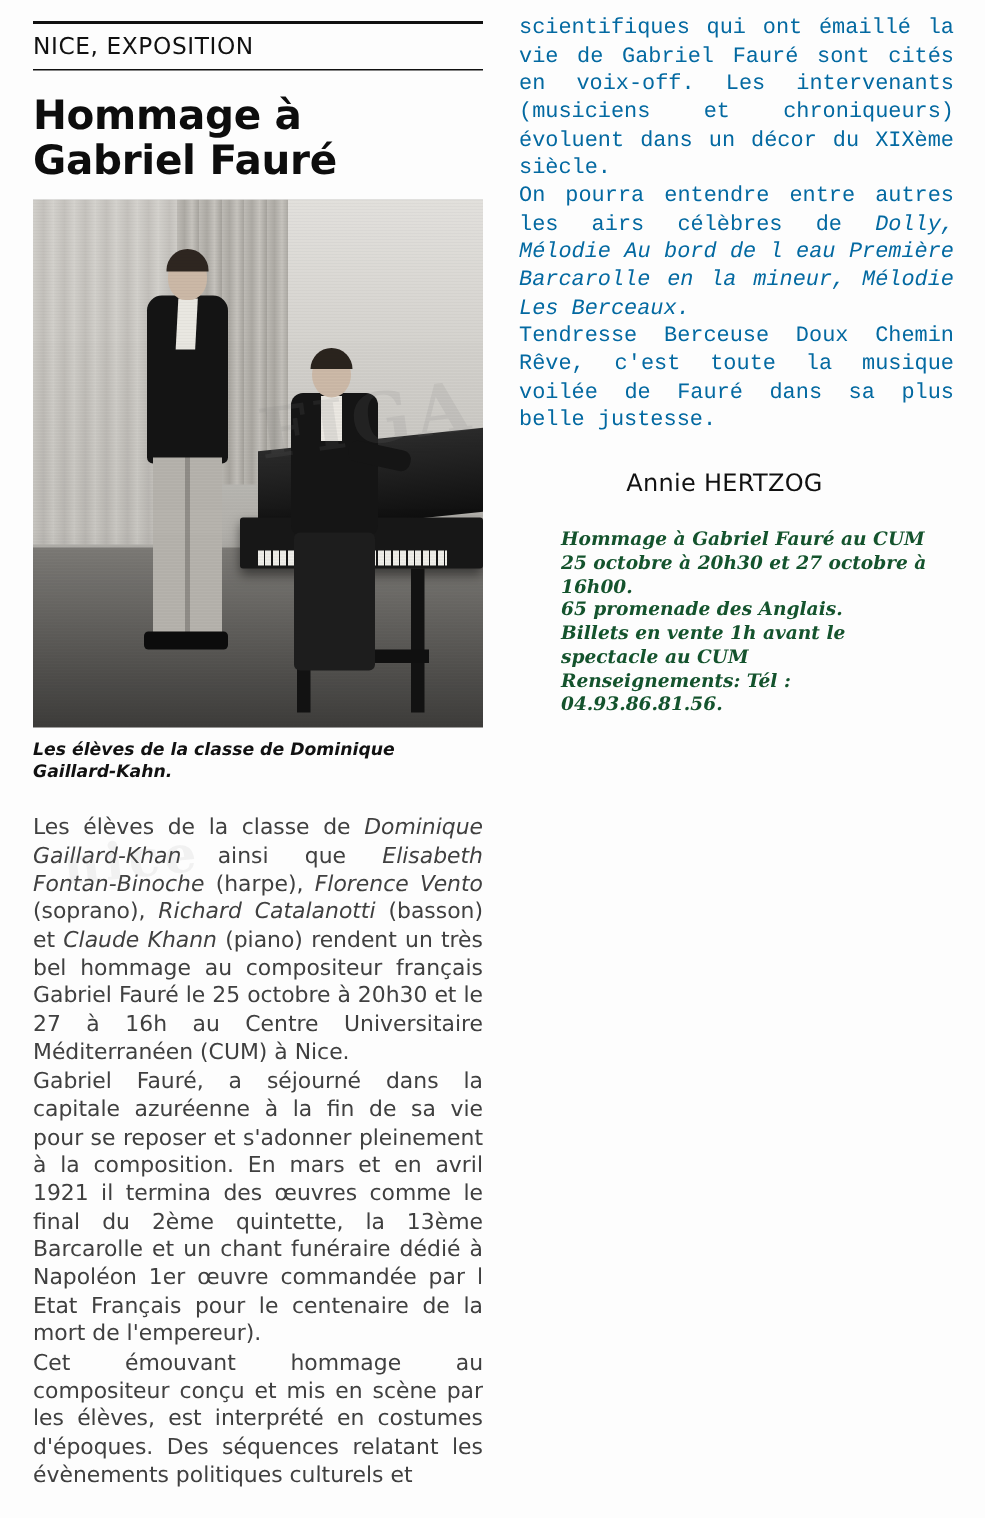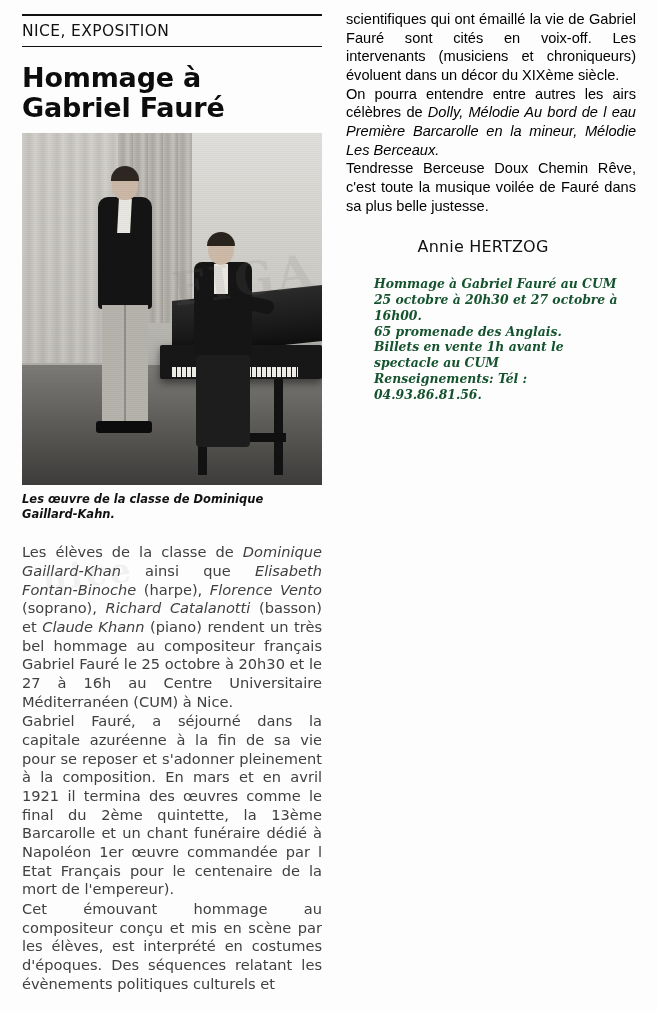--- a/index.html
+++ b/index.html
@@ -201,25 +201,25 @@
   .body-left p + p { margin-top: 1px; }
   em.it { font-style: italic; }
   
   .col-right {
     position: absolute;
     left: 346px;
     top: 10px;
     width: 290px;
   }
   .body-right {
-    font-family: Liberation Sans, sans-serif;
+    font-family: Liberation Mono, monospace;
     font-size: 14.6px;
     line-height: 1.28;
     text-align: justify;
-    color: #000000;
+    color: #0369a1;
   }
   .body-right p { margin: 0; }
   .byline {
     text-align: center;
     font-family: "DejaVu Sans", sans-serif;
     font-weight: normal;
     font-size: 16px;
     margin-top: 22px;
     margin-right: 16px;
     letter-spacing: 0.2px;
@@ -312,21 +312,21 @@
           <div class="legs"></div>
           <div class="head"></div>
           <div class="hair"></div>
         </div>
 
         <div class="watermark">FIGA</div>
         <div class="ph-grain"></div>
       </div>
     </div>
 
-    <div class="photo-caption">Les œuvre de la classe de Dominique Gaillard-Kahn.</div>
+    <div class="photo-caption">Les élèves de la classe de Dominique Gaillard-Kahn.</div>
 
     <div class="body-left">
       <p>Les élèves de la classe de <em class="it">Dominique Gaillard-Khan</em> ainsi que <em class="it">Elisabeth Fontan-Binoche</em> (harpe), <em class="it">Florence Vento</em> (soprano), <em class="it">Richard Catalanotti</em> (basson) et <em class="it">Claude Khann</em> (piano) rendent un très bel hommage au compositeur français Gabriel Fauré le 25 octobre à 20h30 et le 27 à 16h  au Centre Universitaire Méditerranéen (CUM) à Nice.</p>
       <p>Gabriel Fauré, a séjourné dans la capitale azuréenne à la fin de sa vie pour se reposer et s'adonner pleinement à la composition. En mars et en avril 1921 il termina des œuvres comme le final du 2ème quintette, la 13ème Barcarolle et un chant funéraire dédié à Napoléon 1er  œuvre commandée par l Etat Français pour le centenaire de la mort de l'empereur).</p>
       <p>Cet émouvant hommage au compositeur  conçu et mis en scène par les élèves, est interprété en costumes d'époques. Des séquences relatant les évènements politiques  culturels et</p>
     </div>
 
     <div class="watermark2">nice</div>
   </div>
 

